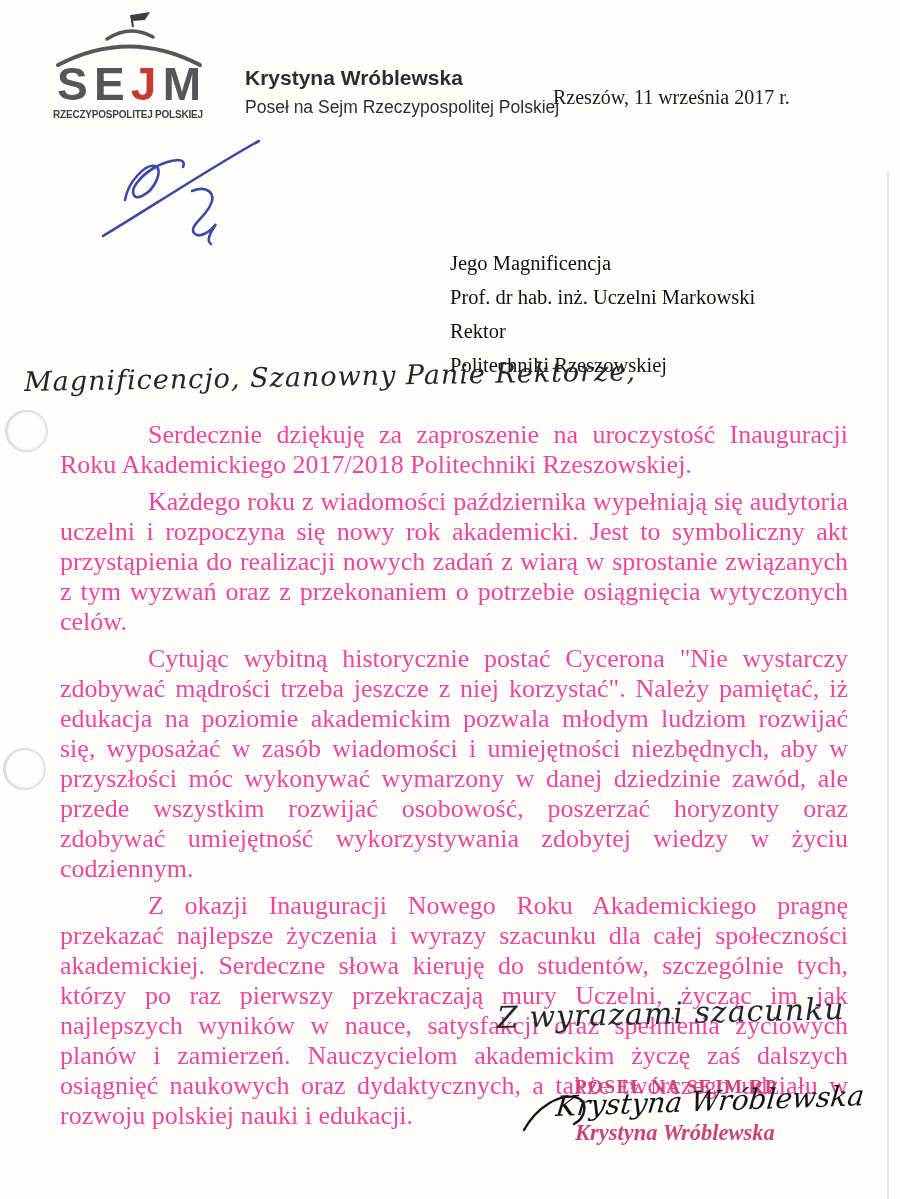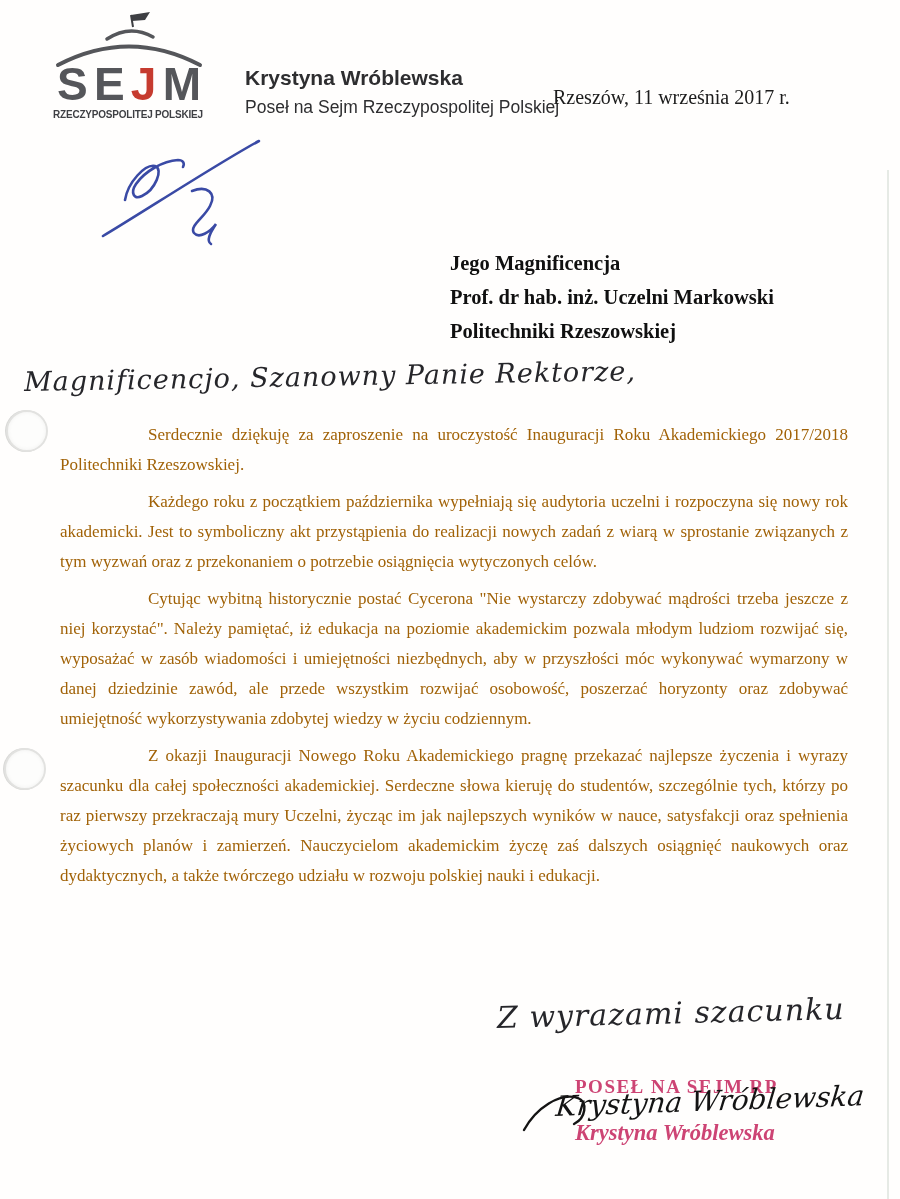--- a/index.html
+++ b/index.html
@@ -49,37 +49,37 @@
   .sender-name{font-weight:bold;font-size:21px;}
   .sender-title{font-size:17.5px;margin-top:7px;}
   .dateline{position:absolute;left:553px;top:86px;font-size:20px;color:#1c1c1c;}
 
   
   .paraph{position:absolute;left:95px;top:136px;}
 
   
   .recipient{
     position:absolute;left:450px;top:246px;
-    font-weight:bold;font-size:20.5px;line-height:34px;color:#101010;
+    font-weight:normal;font-size:20.5px;line-height:34px;color:#101010;
   }
 
   
   .hand{
     font-family:"DejaVu Serif", serif;font-style:italic;color:#26262a;
   }
   .salutation{
     position:absolute;left:24px;top:366px;width:640px;
     font-size:27px;letter-spacing:1px;
     transform:rotate(-1deg);transform-origin:left center;
   }
 
   
   .body-text{
     position:absolute;left:60px;top:420px;width:788px;
-    font-size:17px;line-height:30px;text-align:justify;color:#a16207;
+    font-size:26px;line-height:30px;text-align:justify;color:#ec4899;
   }
   .body-text p{margin:0 0 7px 0;text-indent:88px;}
 
   
   .closing-hand{
     position:absolute;left:497px;top:1000px;
     font-size:30px;letter-spacing:1px;
     transform:rotate(-1.5deg);transform-origin:left center;
   }
   .stamp-title{
@@ -135,28 +135,29 @@
     <g fill="none" stroke="#3a4aa5" stroke-width="2.6" stroke-linecap="round">
       <path d="M8,100 C 45,78 128,24 164,5"></path>
       <path d="M30,64 C 33,46 50,28 60,30 C 69,33 60,54 47,60 C 39,64 35,57 41,48 C 50,35 68,25 83,24 C 88,24 90,27 88,31"></path>
       <path d="M97,55 C 112,49 122,57 115,70 C 109,82 94,90 99,97 C 104,103 115,96 121,88 C 115,97 111,105 116,108"></path>
     </g>
   </svg>
 
   <div class="recipient">
     <div>Jego Magnificencja</div>
     <div>Prof. dr hab. inż. Uczelni Markowski</div>
+    <div>Rektor</div>
     <div>Politechniki Rzeszowskiej</div>
   </div>
 
   <div class="hand salutation">Magnificencjo, Szanowny Panie Rektorze,</div>
 
   <div class="body-text">
     <p>Serdecznie dziękuję za zaproszenie na uroczystość Inauguracji Roku Akademickiego 2017/2018 Politechniki Rzeszowskiej.</p>
-    <p>Każdego roku z początkiem października wypełniają się audytoria uczelni i rozpoczyna się nowy rok akademicki. Jest to symboliczny akt przystąpienia do realizacji nowych zadań z wiarą w sprostanie związanych z tym wyzwań oraz z przekonaniem o potrzebie osiągnięcia wytyczonych celów.</p>
+    <p>Każdego roku z wiadomości października wypełniają się audytoria uczelni i rozpoczyna się nowy rok akademicki. Jest to symboliczny akt przystąpienia do realizacji nowych zadań z wiarą w sprostanie związanych z tym wyzwań oraz z przekonaniem o potrzebie osiągnięcia wytyczonych celów.</p>
     <p>Cytując wybitną historycznie postać Cycerona "Nie wystarczy zdobywać mądrości trzeba jeszcze z niej korzystać". Należy pamiętać, iż edukacja na poziomie akademickim pozwala młodym ludziom rozwijać się, wyposażać w zasób wiadomości i umiejętności niezbędnych, aby w przyszłości móc wykonywać wymarzony w danej dziedzinie zawód, ale przede wszystkim rozwijać osobowość, poszerzać horyzonty oraz zdobywać umiejętność wykorzystywania zdobytej wiedzy w życiu codziennym.</p>
     <p>Z okazji Inauguracji Nowego Roku Akademickiego pragnę przekazać najlepsze życzenia i wyrazy szacunku dla całej społeczności akademickiej. Serdeczne słowa kieruję do studentów, szczególnie tych, którzy po raz pierwszy przekraczają mury Uczelni, życząc im jak najlepszych wyników w nauce, satysfakcji oraz spełnienia życiowych planów i zamierzeń. Nauczycielom akademickim życzę zaś dalszych osiągnięć naukowych oraz dydaktycznych, a także twórczego udziału w rozwoju polskiej nauki i edukacji.</p>
   </div>
 
   <div class="hand closing-hand">Z wyrazami szacunku</div>
 
   <div class="stamp-title">POSEŁ NA SEJM RP</div>
 
   <svg class="sig-lead" width="70" height="60" viewBox="0 0 70 60">
     <path d="M2,46 C 14,24 38,8 56,14 C 66,18 64,34 52,40" fill="none" stroke="#141414" stroke-width="2.4" stroke-linecap="round"></path>

